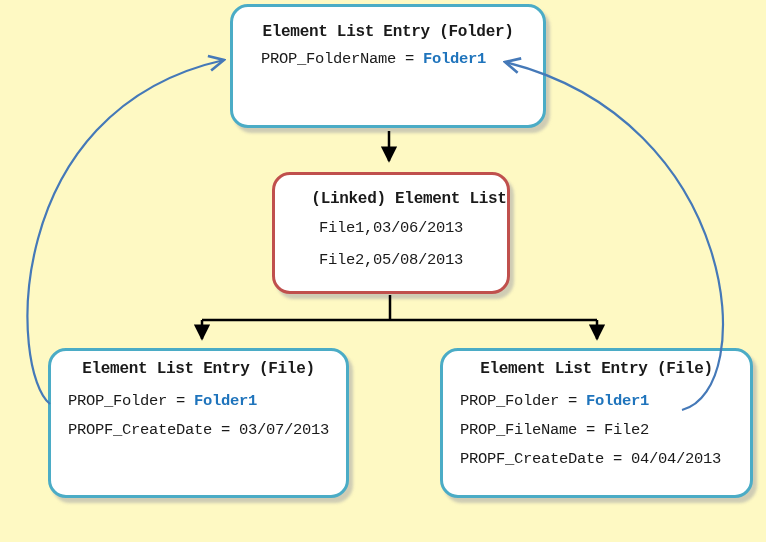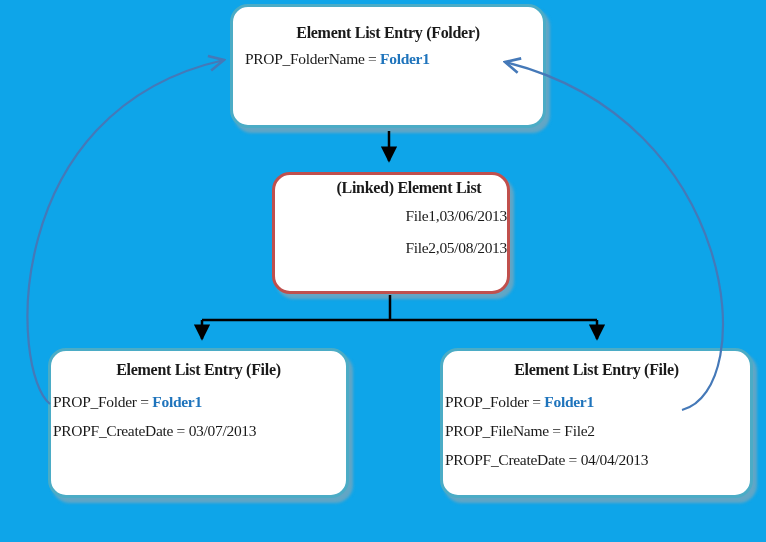--- a/index.html
+++ b/index.html
@@ -1,22 +1,22 @@
 <!DOCTYPE html>
 <html style="--teal-border: #4BACC6; --red-border: #C0504D; --connector-blue: #4579B8; --highlight-blue: #1F74BC; --connector-black: #000000;"><head>
 <meta charset="utf-8">
 <style>
   html, body { margin: 0; padding: 0; background: #ffffff; }
   .canvas {
     position: relative;
     width: 766px;
     height: 542px;
-    background: #0ea5e9;
+    background: #fef9c3;
     overflow: hidden;
-    font-family: Liberation Serif, serif;
+    font-family: Liberation Mono, monospace;
     color: #1a1a1a;
   }
   .overlay {
     position: absolute;
     left: 0; top: 0;
     width: 766px; height: 542px;
     z-index: 5;
     pointer-events: none;
   }
   .node {
@@ -39,38 +39,38 @@
   .prop {
     font-size: 15.5px;
     letter-spacing: -0.3px;
     white-space: nowrap;
   }
   .hl { color: var(--highlight-blue, #1F74BC); font-weight: bold; }
 
   
   .node-folder { left: 230px; top: 4px; width: 316px; height: 124px; }
   .node-folder .node-title { margin-top: 15px; margin-bottom: 5px; }
-  .node-folder .prop { padding-left: 12px; line-height: 22px; }
+  .node-folder .prop { padding-left: 28px; line-height: 22px; }
 
   
   .node-list { left: 272px; top: 172px; width: 238px; height: 122px; }
-  .node-list .node-title { margin-top: 2px; padding-left: 36px; }
+  .node-list .node-title { margin-top: 14px; padding-left: 36px; }
   .node-list .row {
-    text-align: right;
+    text-align: center;
     font-size: 15.5px;
     letter-spacing: -0.3px;
     line-height: 32px;
   }
   .node-list .rows { margin-top: 2px; }
 
   
   .node-file1 { left: 48px;  top: 348px; width: 301px; height: 150px; }
   .node-file2 { left: 440px; top: 348px; width: 313px; height: 150px; }
   .node-file1 .node-title, .node-file2 .node-title { margin-top: 8px; margin-bottom: 7px; }
-  .node-file1 .prop, .node-file2 .prop { padding-left: 2px; line-height: 29px; }
+  .node-file1 .prop, .node-file2 .prop { padding-left: 17px; line-height: 29px; }
 </style>
 </head>
 <body>
 
 <div class="canvas">
 
   <svg class="overlay" viewBox="0 0 766 542" xmlns="http://www.w3.org/2000/svg">
     <defs>
       <marker id="blackArrow" viewBox="0 0 10 10" refX="9" refY="5" markerWidth="6.5" markerHeight="6.5" orient="auto">
         <path d="M0,0 L10,5 L0,10 Z" fill="var(--connector-black, #000)"></path>

